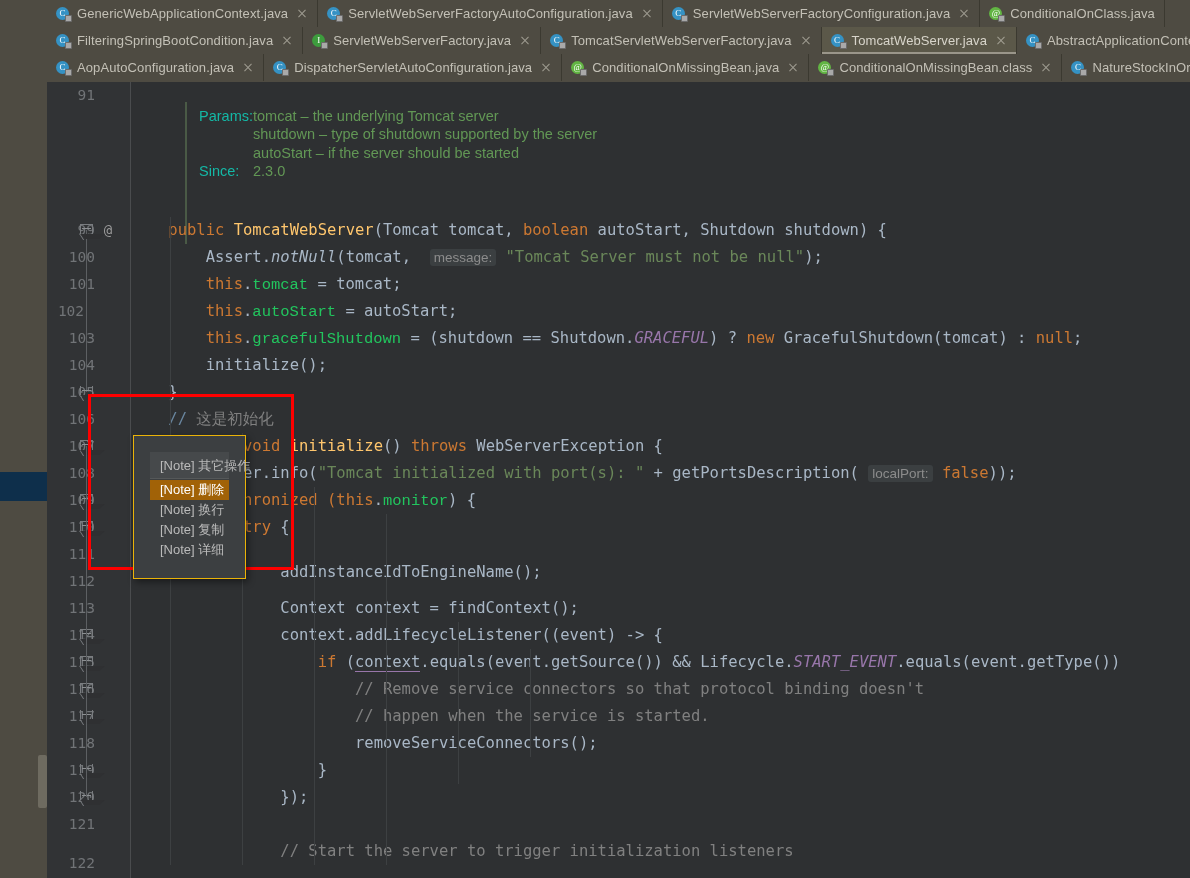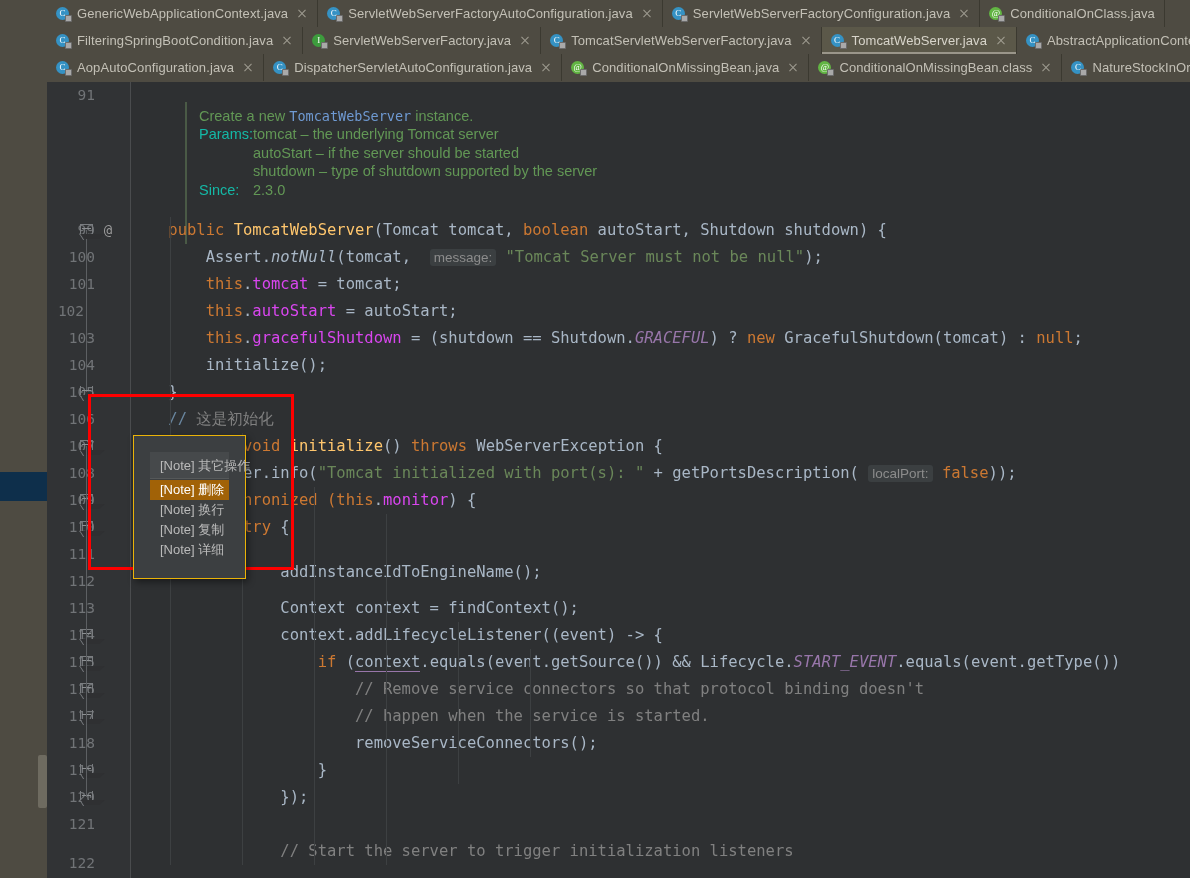--- a/index.html
+++ b/index.html
@@ -221,21 +221,21 @@
     height: 27px;
     line-height: 27px;
     white-space: pre;
     font-family: "DejaVu Sans Mono", monospace;
     font-size: 15.5px;
     color: #a9b7c6;
   }
   
   .kw   { color: #cc7832; }
   .str  { color: #6a8759; }
-  .fld  { color: #d946ef; }
+  .fld  { color: #22c55e; font-family: Liberation Mono, monospace; }
   .sfld { color: #9876aa; font-style: italic; }
   .mtd  { color: #ffc66d; }
   .mtdi { color: #a9b7c6; font-style: italic; }
   .cmt  { color: #808080; }
   .cmtk { color: #6a87a0; }
   .plain{ color: #a9b7c6; }
   .ulink{ color: #a9b7c6; border-bottom: 1px solid #9876aa; }
 
   .hint {
     background: #3b3f41;
@@ -551,30 +551,27 @@
         </div>
         <div class="fold-line" style="top: 364px; height: 351px;"></div>
       </div>
     <div class="gutter-sep"></div>
 
     <div class="code-pane" id="codepane">
 
       <div class="doc-block">
         <div class="doc-bar"></div>
         <div class="doc-row">
-          <span>Create a new </span><span class="doc-mono">TomcatWebServer</span><span> instance.</span>
+          <span class="doc-label">Params:</span><span>tomcat – the underlying Tomcat server</span>
         </div>
         <div class="doc-row">
-          <span class="doc-label">Params:</span><span>tomcat – the underlying Tomcat server</span>
+          <span class="doc-indent"></span><span>shutdown – type of shutdown supported by the server</span>
         </div>
         <div class="doc-row">
           <span class="doc-indent"></span><span>autoStart – if the server should be started</span>
-        </div>
-        <div class="doc-row">
-          <span class="doc-indent"></span><span>shutdown – type of shutdown supported by the server</span>
         </div>
         <div class="doc-row">
           <span class="doc-label">Since:</span><span class="doc-num">2.3.0</span>
         </div>
       </div>
 
       <div id="codelines">
           <div class="code-line" style="top: 135px; left: 0px;"><span class="plain">    </span><span class="kw">public </span><span class="mtd">TomcatWebServer</span><span class="plain">(Tomcat tomcat, </span><span class="kw">boolean </span><span class="plain">autoStart, Shutdown shutdown) {</span></div>
           <div class="code-line" style="top: 162px; left: 0px;"><span class="plain">        Assert.</span><span class="mtdi">notNull</span><span class="plain">(tomcat,  </span><span class="hint">message:</span><span class="plain"> </span><span class="str">"Tomcat Server must not be null"</span><span class="plain">);</span></div>
           <div class="code-line" style="top: 189px; left: 0px;"><span class="plain">        </span><span class="kw">this</span><span class="plain">.</span><span class="fld">tomcat</span><span class="plain"> = tomcat;</span></div>

